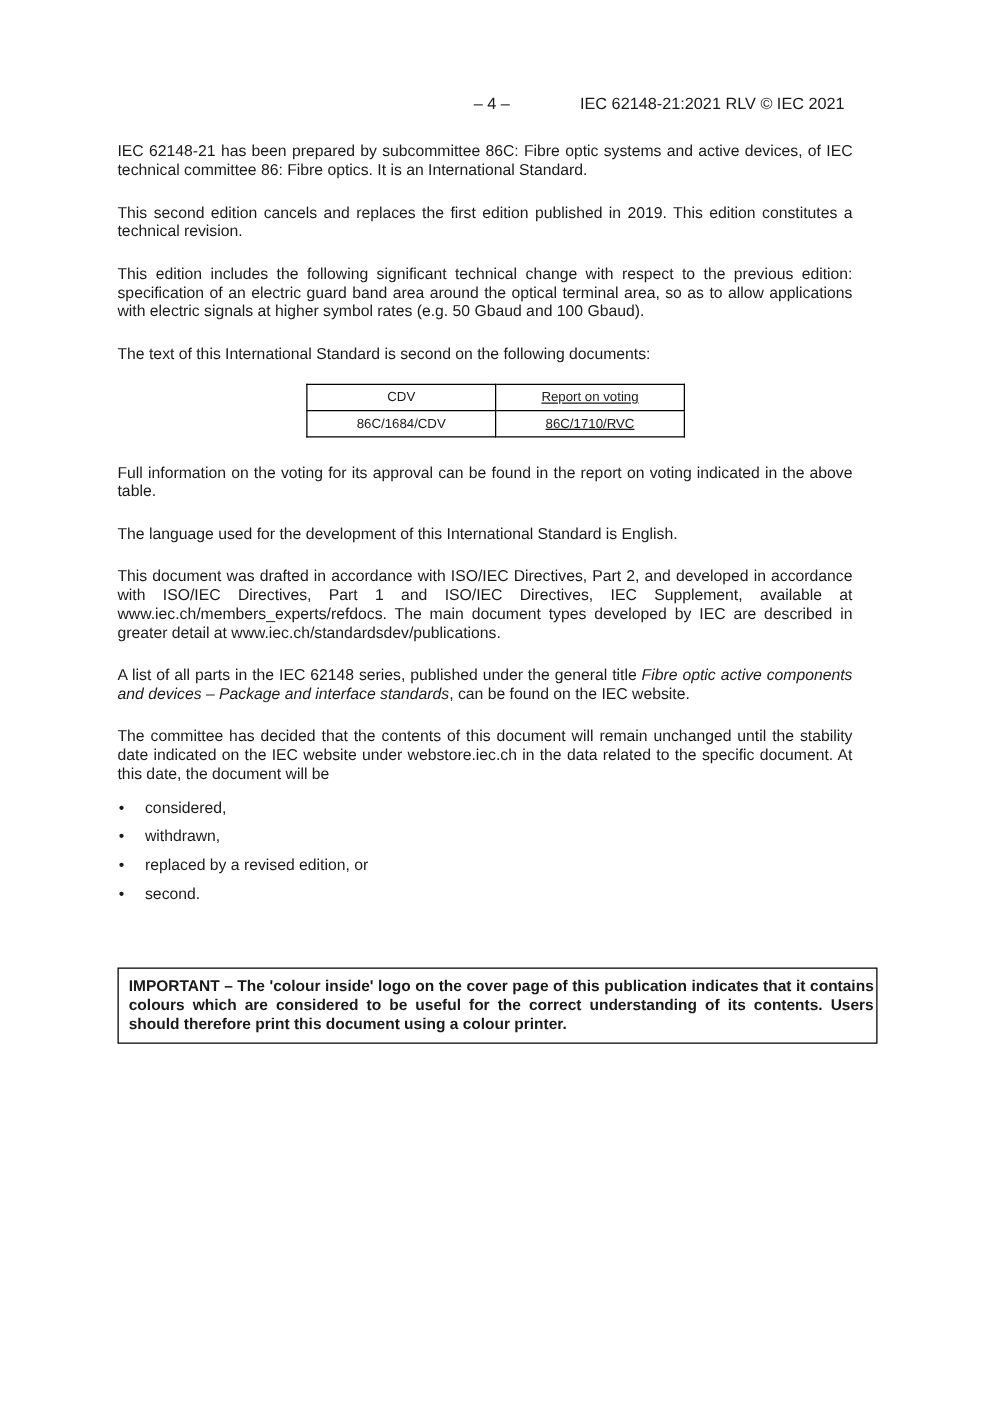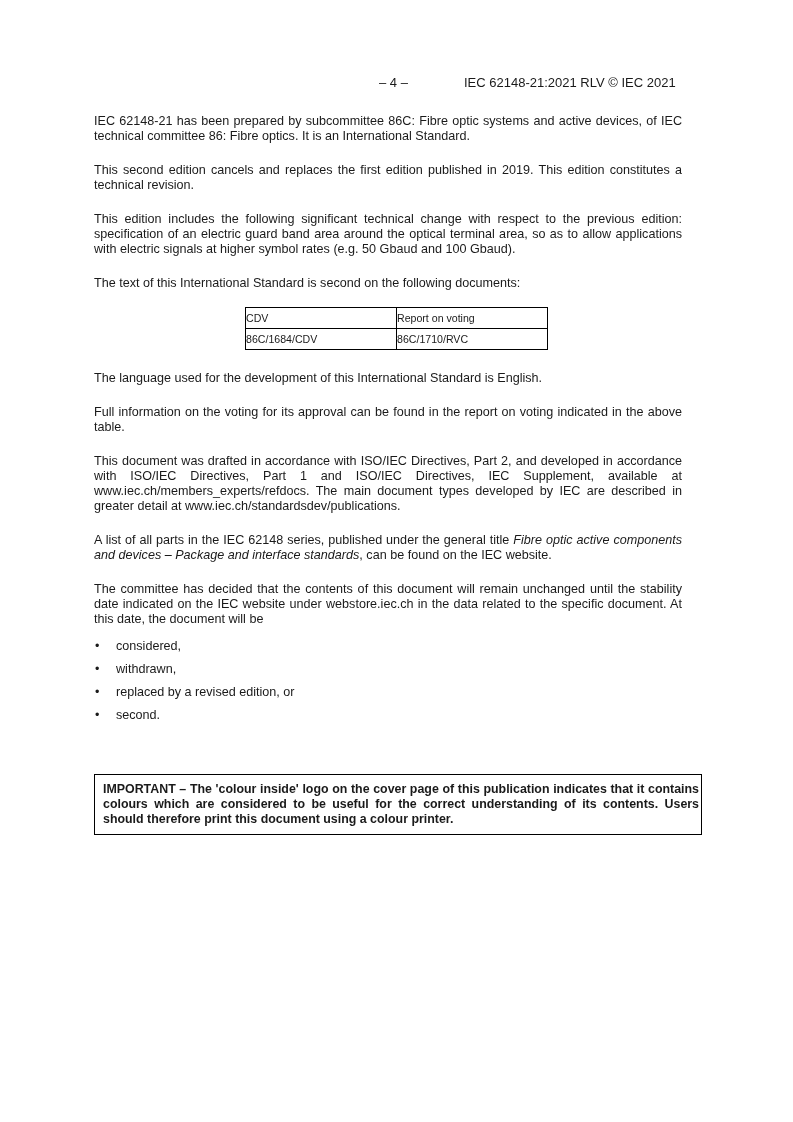--- a/index.html
+++ b/index.html
@@ -58,26 +58,26 @@
       margin: -3px 0 21px 0;
     }
     table.voting {
       border-collapse: collapse;
       margin-left: 151px;
       margin-right: auto;
     }
     table.voting td {
       border: 1.3px solid #000;
       font-size: 10.6px;
-      text-align: left;
+      text-align: center;
       height: 20px;
       padding: 0;
     }
     table.voting td.c1 { width: 150px; }
-    table.voting td.c2 { width: 150px; }
+    table.voting td.c2 { width: 150px; text-decoration: underline; }
     ul.outcomes {
       list-style: none;
       margin: -7px 0 0 0;
       padding: 0;
     }
     ul.outcomes li {
       position: relative;
       font-size: 12.6px;
       line-height: 15px;
       height: 23px;
@@ -124,22 +124,22 @@
         <td class="c2">Report on voting</td>
       </tr>
       <tr>
         <td class="c1">86C/1684/CDV</td>
         <td class="c2">86C/1710/RVC</td>
       </tr>
     </tbody>
       </table>
   </div>
 
+  <p class="body">Full information on the voting for its approval can be found in the report on voting indicated in the above table.</p>
   <p class="body nojust">The language used for the development of this International Standard is English.</p>
-  <p class="body">Full information on the voting for its approval can be found in the report on voting indicated in the above table.</p>
   <p class="body">This document was drafted in accordance with ISO/IEC Directives, Part 2, and developed in accordance with ISO/IEC Directives, Part 1 and ISO/IEC Directives, IEC Supplement, available at www.iec.ch/members_experts/refdocs. The main document types developed by IEC are described in greater detail at www.iec.ch/standardsdev/publications.</p>
   <p class="body"><span>A list of all parts in the IEC 62148 series, published under the general title </span><em>Fibre optic active components and devices – Package and interface standards</em><span>, can be found on the IEC website.</span></p>
   <p class="body">The committee has decided that the contents of this document will remain unchanged until the stability date indicated on the IEC website under webstore.iec.ch in the data related to the specific document. At this date, the document will be</p>
 
   <ul class="outcomes">
     <li><span class="bullet">•</span><span>considered,</span></li>
     <li><span class="bullet">•</span><span>withdrawn,</span></li>
     <li><span class="bullet">•</span><span>replaced by a revised edition, or</span></li>
     <li><span class="bullet">•</span><span>second.</span></li>
   </ul>

